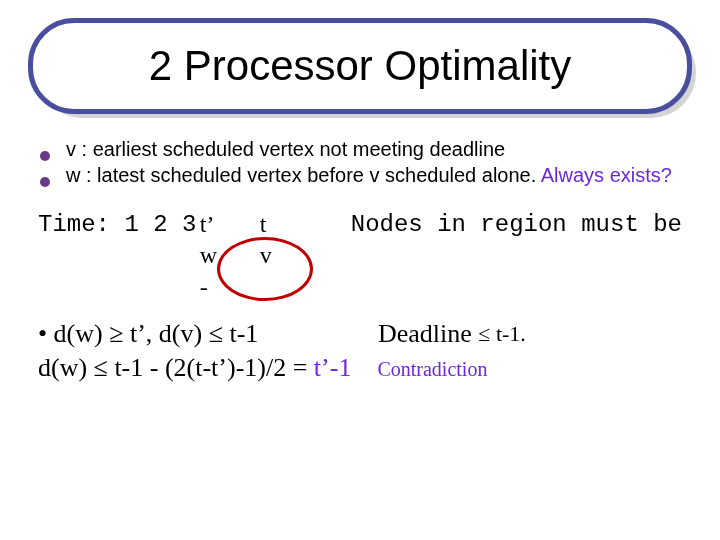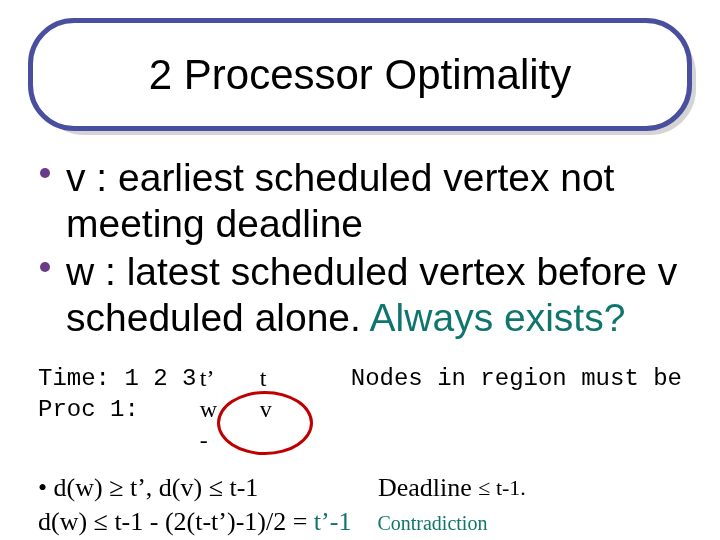--- a/index.html
+++ b/index.html
@@ -12,21 +12,21 @@
   }
   .slide {
     width: 720px;
     height: 540px;
     position: relative;
     padding: 0;
   }
   .title-wrap {
     position: relative;
     margin: 18px 28px 0 28px;
-    height: 113px;
+    height: 96px;
   }
   .title-shadow {
     position: absolute;
     top: 10px; left: 10px; right: -4px; bottom: -4px;
     background: #b0b0b0;
     border-radius: 46px;
     opacity: 0.55;
   }
   .title-box {
     position: absolute;
@@ -47,36 +47,36 @@
   .body {
     padding: 24px 38px 0 38px;
     font-family: Arial, Helvetica, sans-serif;
   }
   .bullets {
     list-style: none;
   }
   .bullets li {
     position: relative;
     padding-left: 28px;
-    font-size: 39px;
+    font-size: 20px;
     line-height: 1.18;
     color: #000;
     margin-bottom: 2px;
   }
   .bullets li::before {
     content: "";
     position: absolute;
     left: 2px;
     top: 13px;
     width: 10px;
     height: 10px;
     background: #6a3a8a;
     border-radius: 50%;
   }
-  .red { color: #0f766e; }
+  .red { color: #6d28d9; }
   .lower {
     position: relative;
     margin-top: 22px;
     font-family: "Times New Roman", Times, serif;
     font-size: 24px;
     line-height: 1.3;
     color: #000;
   }
   .row1 {
     display: flex;
@@ -139,21 +139,20 @@
       <li>
         <span>w : latest scheduled vertex before v scheduled alone. </span><span class="red">Always exists?</span>
       </li>
     </ul>
 
     <div class="lower">
       <div class="row1">
 
         <div class="col-left">
           <div>Time: 1 2 3</div>
-          <div>Proc 1:</div>
         </div>
 
         <div class="col-mid">
           <div class="midtable">
             <div class="mrow">
               <div class="c1">t’</div>
               <div class="c2">t</div>
             </div>
             <div class="mrow">
               <div class="c1">w</div>

